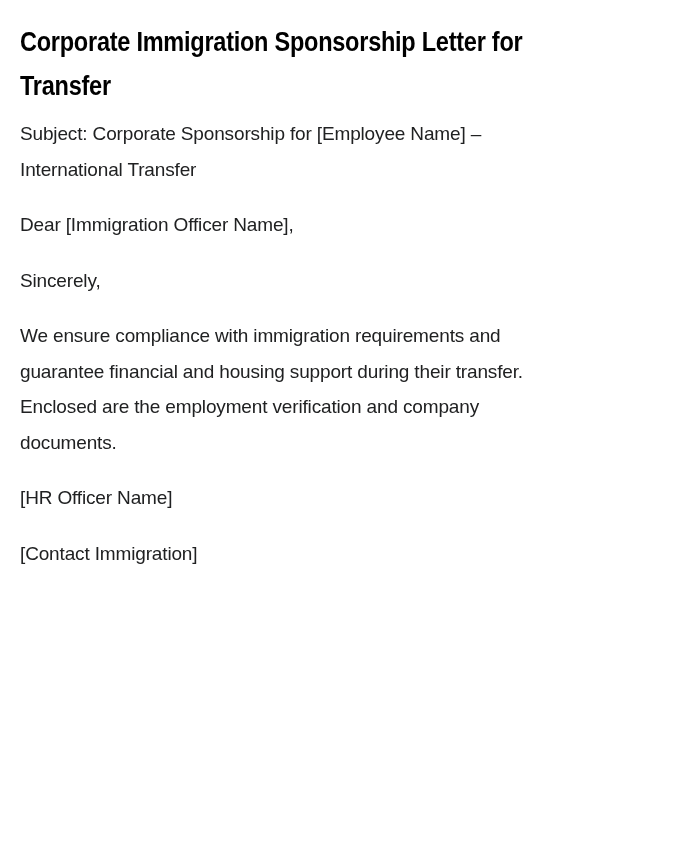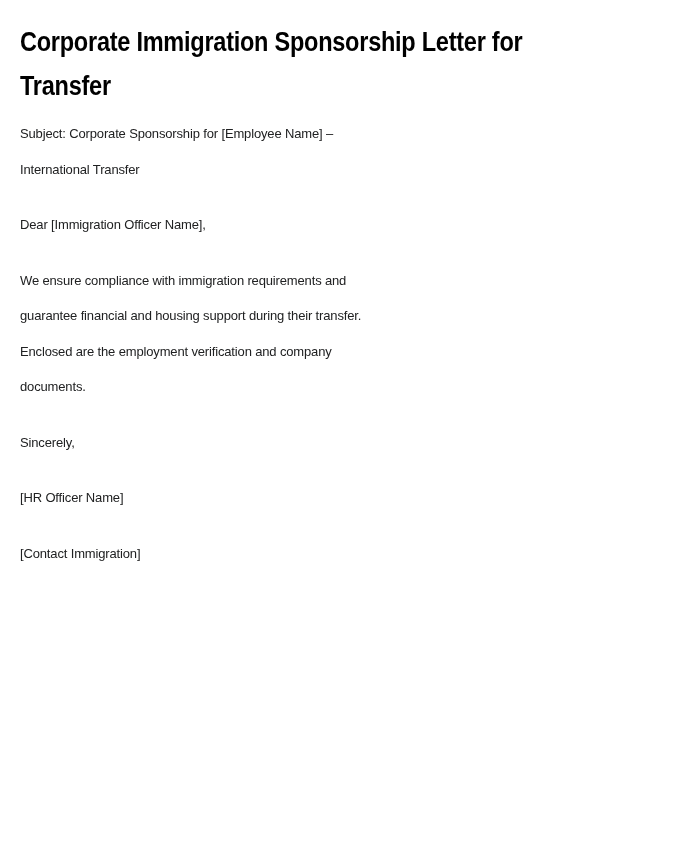--- a/index.html
+++ b/index.html
@@ -26,45 +26,45 @@
     font-weight: 700;
     color: #000000;
     white-space: pre-line;
     letter-spacing: -0.3px;
     transform: scaleX(0.84);
     transform-origin: left center;
     width: 740px;
   }
   .letter p {
     margin: 0 0 20px 0;
-    font-size: 13px;
+    font-size: 19px;
     line-height: 35.5px;
     color: #202122;
     letter-spacing: -0.15px;
     white-space: pre-line;
     max-width: 645px;
   }
 </style>
 </head>
 <body>
 
 <main class="letter">
   <h1 class="letter-title">Corporate Immigration Sponsorship Letter for
 Transfer</h1>
 
   <p>Subject: Corporate Sponsorship for [Employee Name] –
 International Transfer</p>
 
   <p>Dear [Immigration Officer Name],</p>
 
 
+  <p>Sincerely,</p>
+
   <p>We ensure compliance with immigration requirements and
 guarantee financial and housing support during their transfer.
 Enclosed are the employment verification and company
 documents.</p>
-
-  <p>Sincerely,</p>
 
   <p>[HR Officer Name]</p>
 
 
   <p>[Contact Immigration]</p>
 </main>
 
 </body></html>

